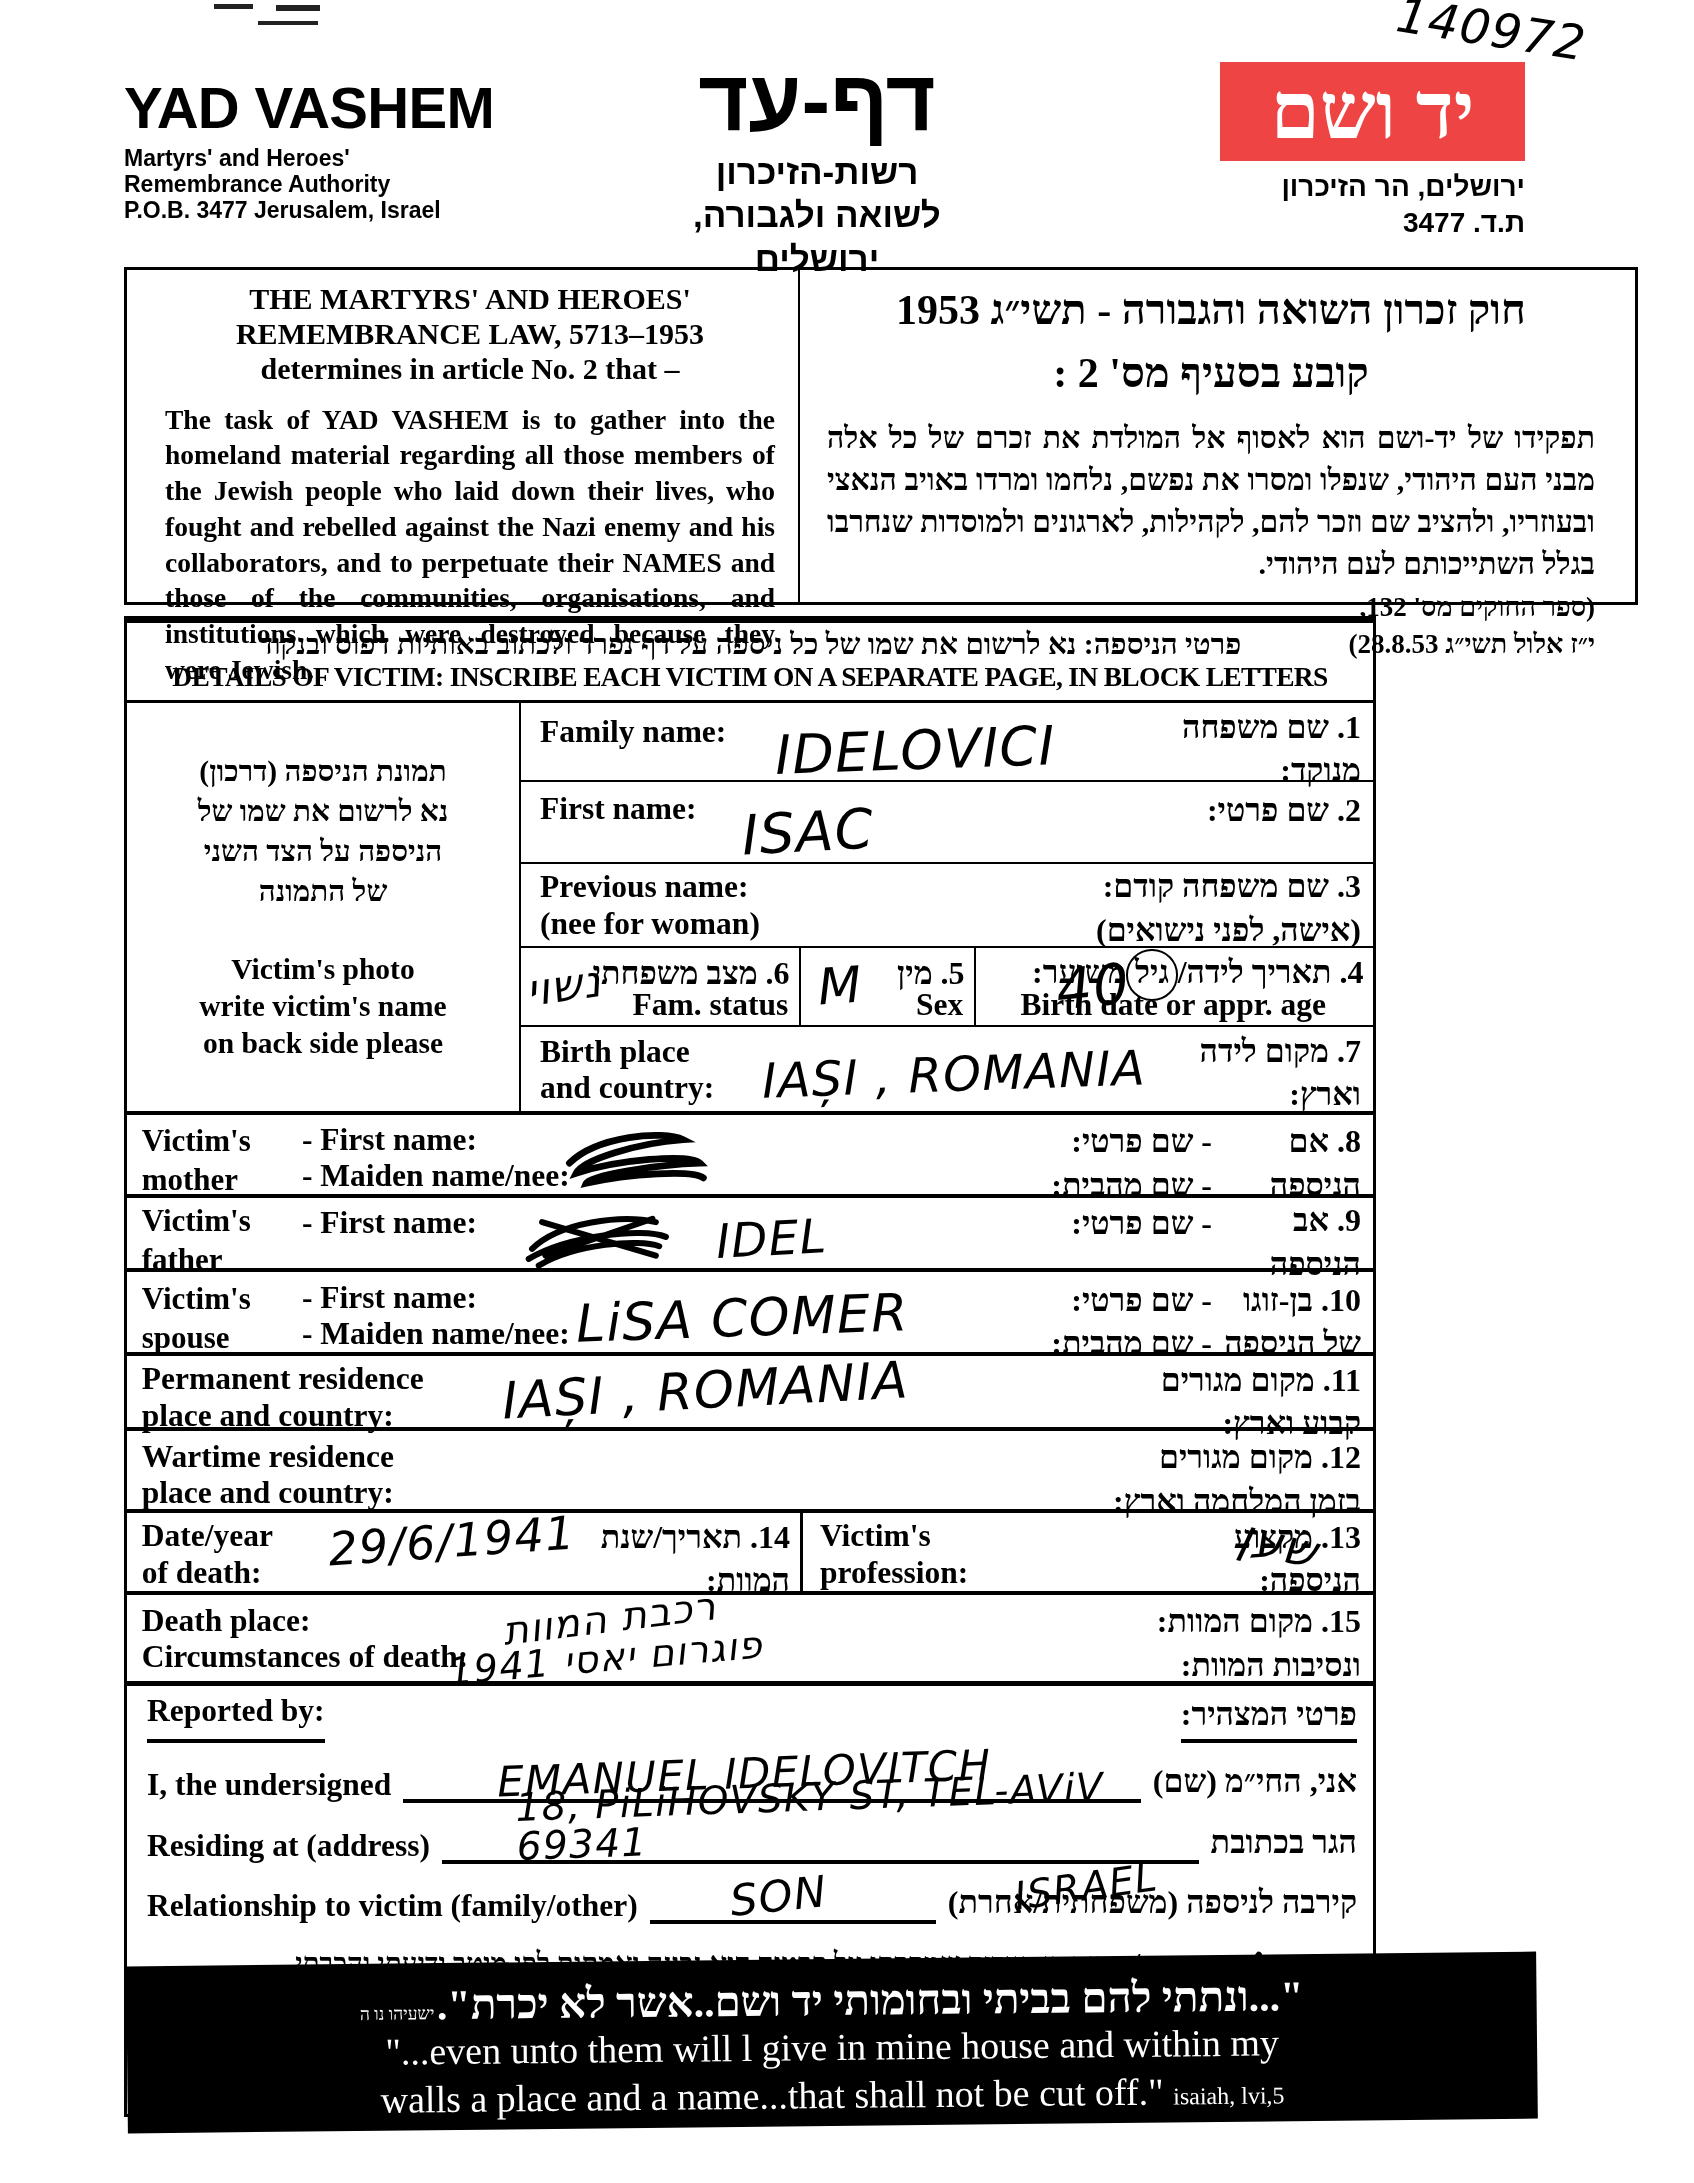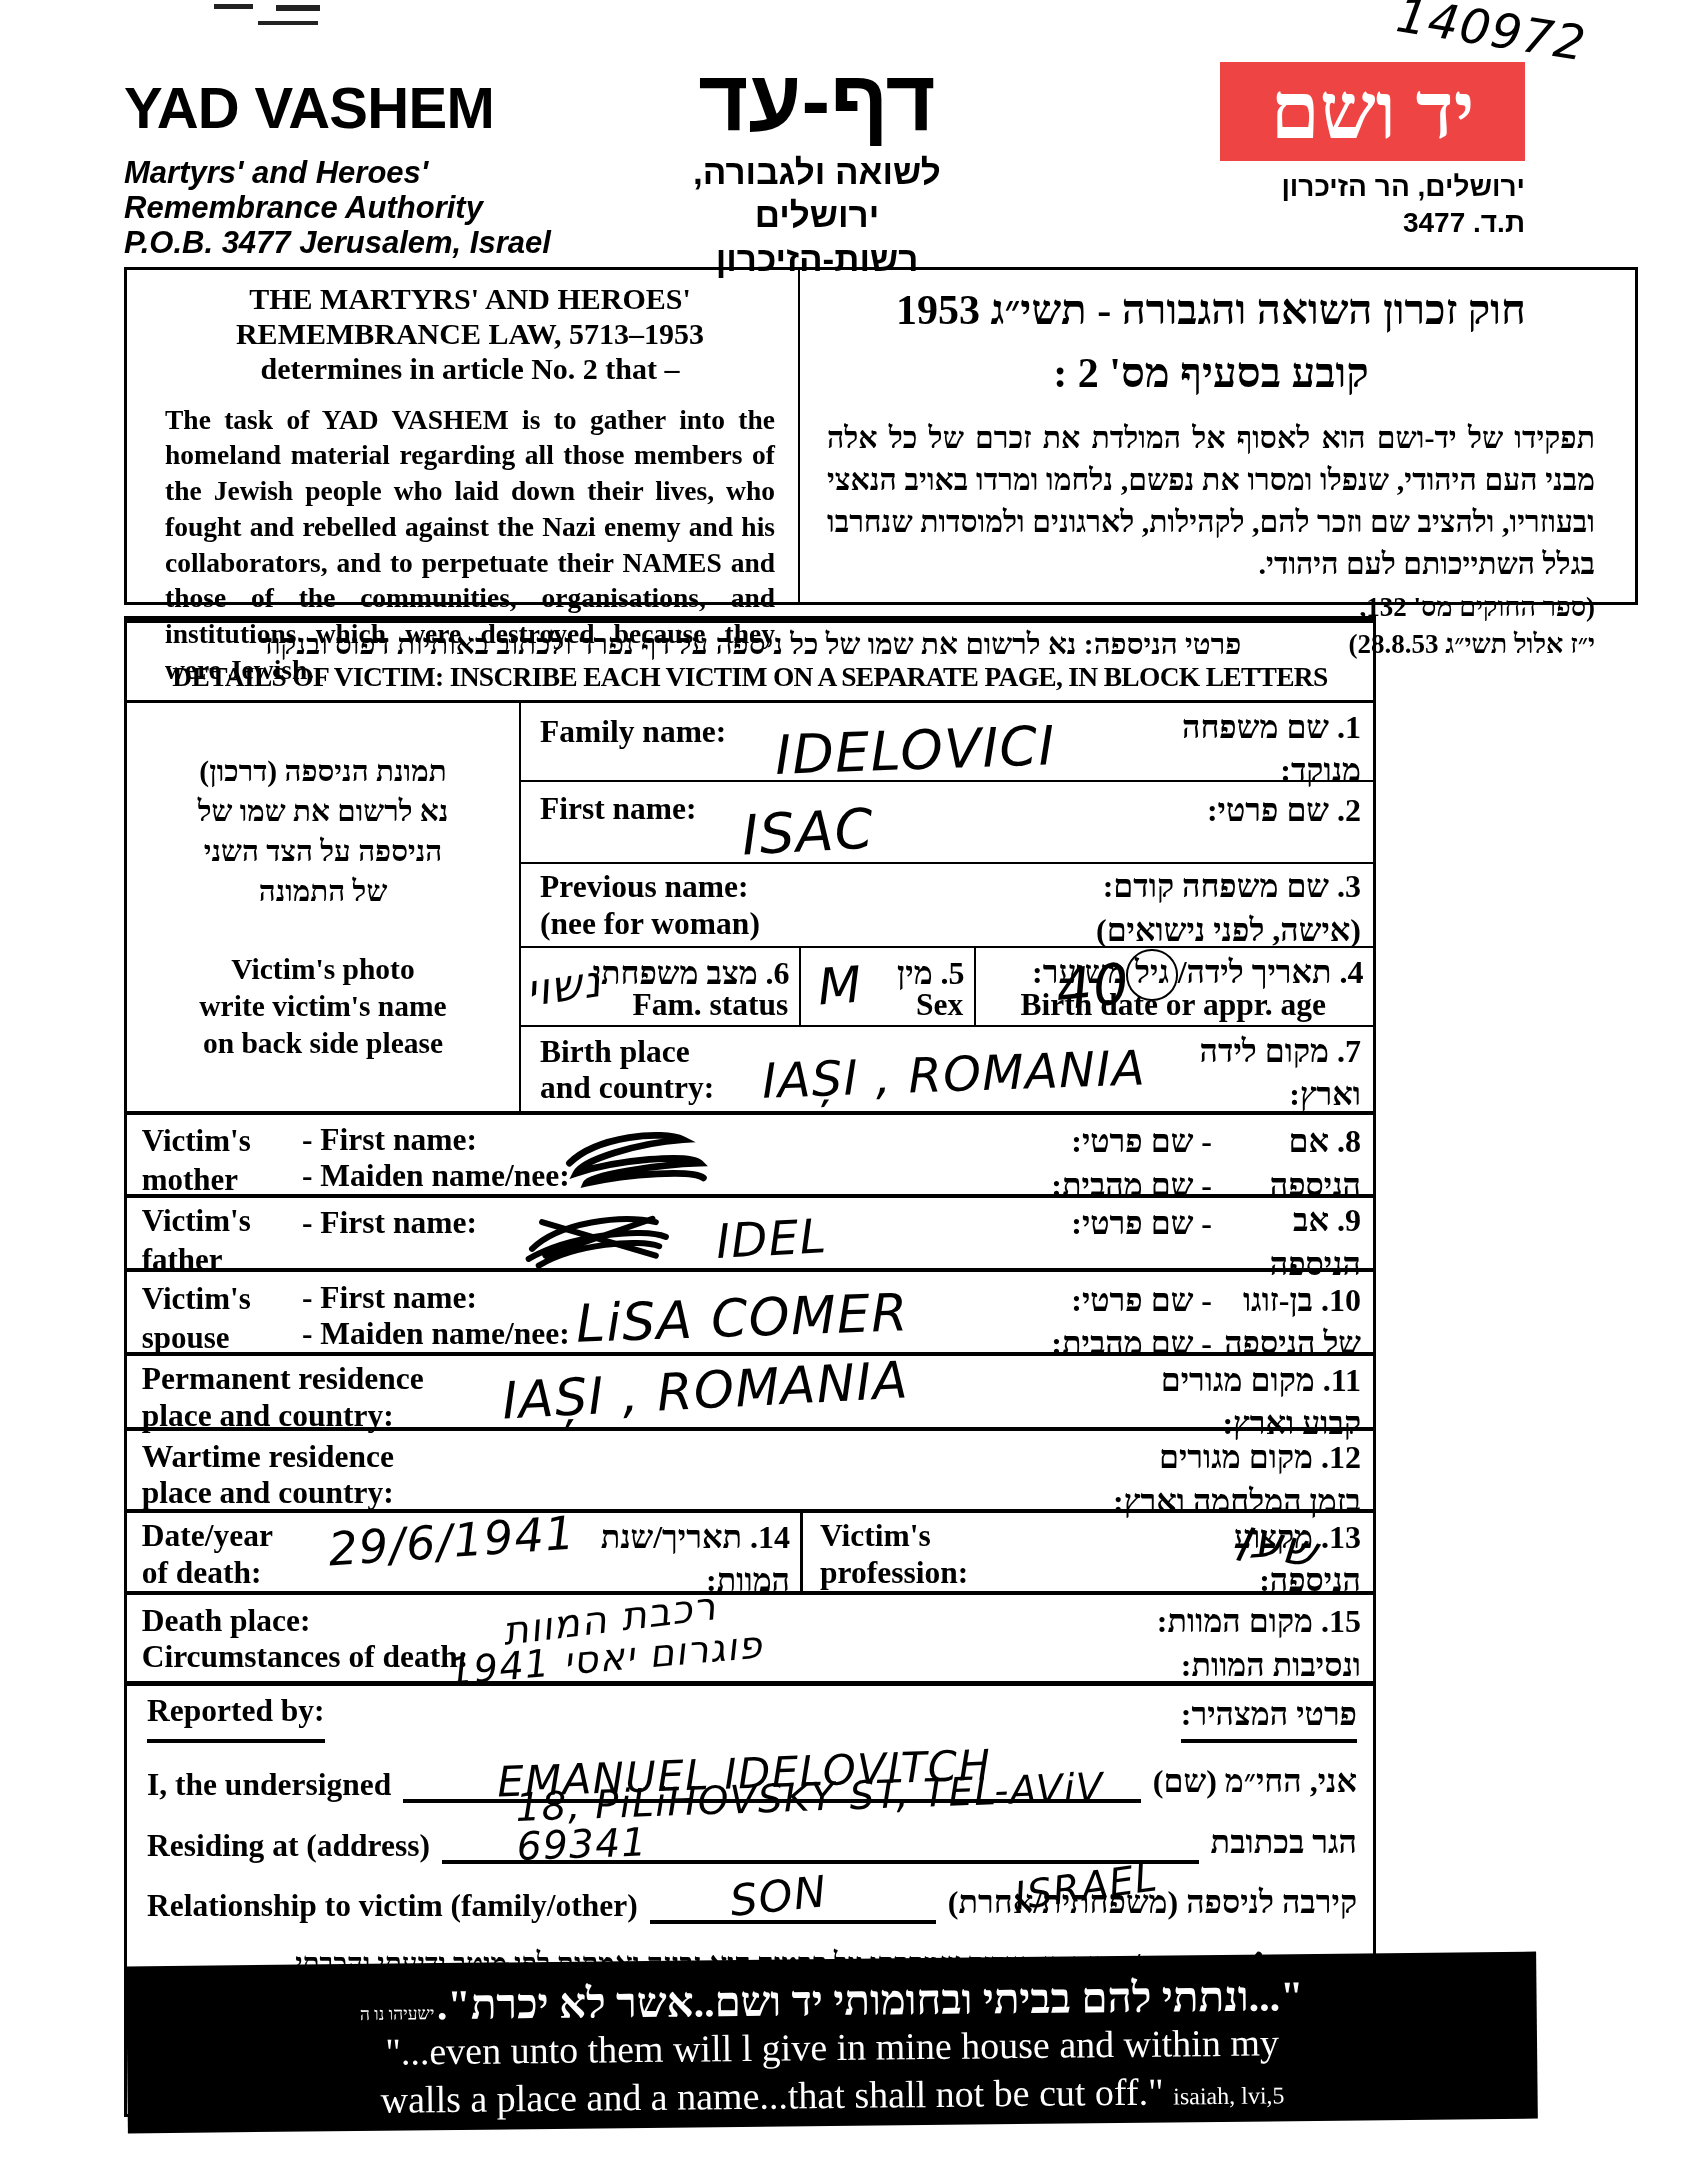--- a/index.html
+++ b/index.html
@@ -8,21 +8,21 @@
   .sans{font-family:"Liberation Sans",sans-serif;}
   .b{font-weight:bold;}
   .rtl{direction:rtl;unicode-bidi:isolate;}
   .pre{white-space:pre-line;}
   
   .hw{font-family:"DejaVu Sans",sans-serif;font-style:italic;font-weight:400;
       letter-spacing:1.3px;line-height:1;}
   
   .hdr-left{position:absolute;left:124px;top:80px;width:509px;}
   .hdr-title{font-size:58px;letter-spacing:-0.7px;line-height:.95;}
-  .hdr-sub{font-size:31px;line-height:1.12;margin-top:21px;font-style:italic;}
+  .hdr-sub{font-size:23px;line-height:1.12;margin-top:11px;}
   .hdr-center{position:absolute;left:643px;top:57px;width:348px;text-align:center;}
   .dafed{font-size:86px;line-height:1;}
   .hdr-center-sub{font-size:35px;line-height:1.25;margin-top:6.7px;}
   .logo-box{position:absolute;left:1220px;top:62px;width:305px;height:99px;background:#ef4444;
             display:flex;align-items:center;justify-content:center;}
   .logo-he{color:#fff;font-size:79px;line-height:1;font-family:"Liberation Serif",serif;}
   .hdr-right-lines{position:absolute;left:1220px;top:169px;width:305px;text-align:right;
                    font-size:28px;line-height:1.3;}
   .refnum{position:absolute;left:1396px;top:5.4px;font-size:48px;transform:rotate(9deg);}
   .corner-dashes{position:absolute;left:214px;top:4px;width:107px;height:23px;}
@@ -93,22 +93,22 @@
   <div class="hdr-left sans">
     <div class="hdr-title b">YAD VASHEM</div>
     <div class="hdr-sub b pre">Martyrs' and Heroes'
 Remembrance Authority
 P.O.B. 3477 Jerusalem, Israel</div>
   </div>
 
   <div class="hdr-center sans">
     <div class="dafed b">דף-עד</div>
     <div class="hdr-center-sub b rtl">
+      <div>רשות-הזיכרון</div>
       <div>לשואה ולגבורה, ירושלים</div>
-      <div>רשות-הזיכרון</div>
     </div>
   </div>
 
   <div class="logo-box">
     <div class="logo-he b">יד ושם</div>
   </div>
   <div class="hdr-right-lines sans b rtl">
     <div>ירושלים, הר הזיכרון</div>
     <div>ת.ד. 3477</div>
   </div>

